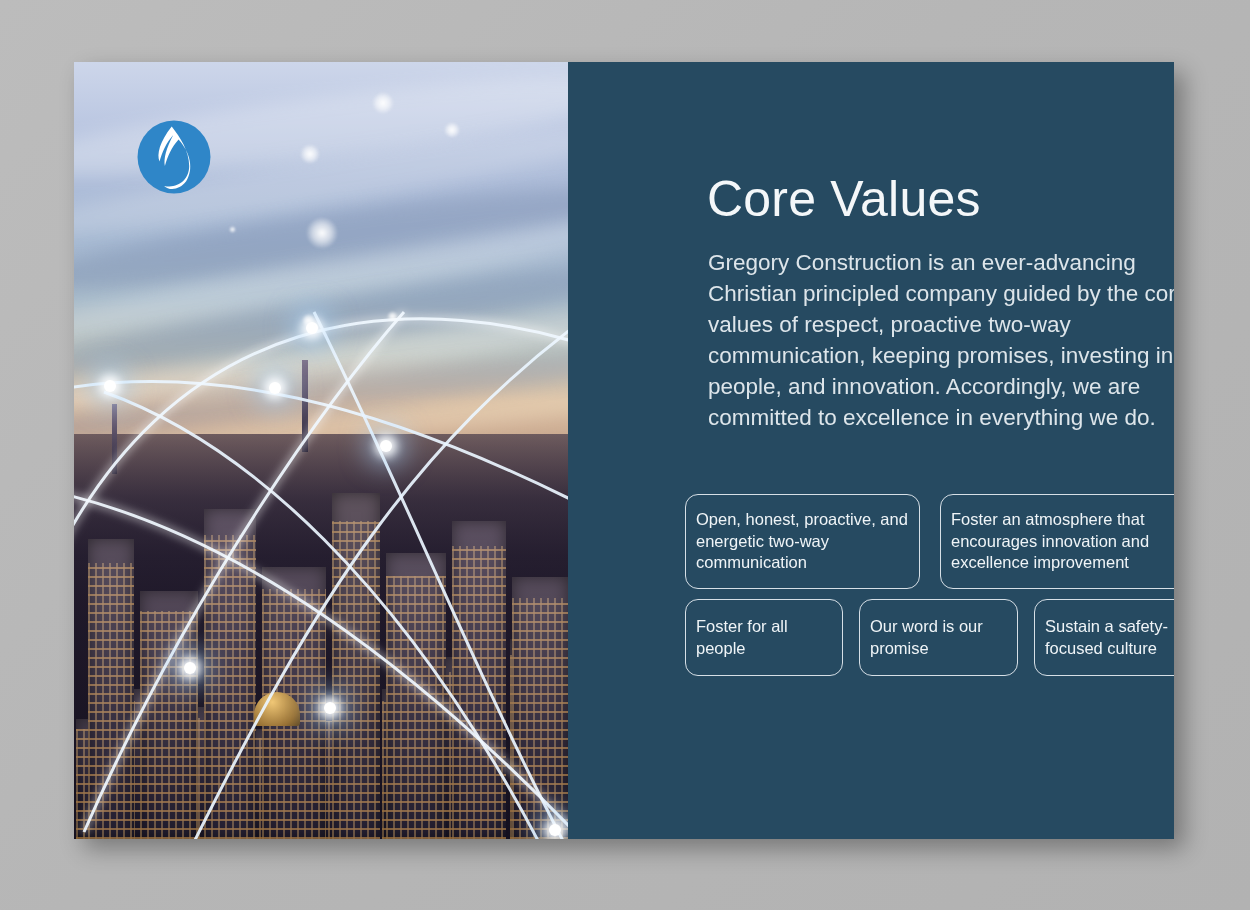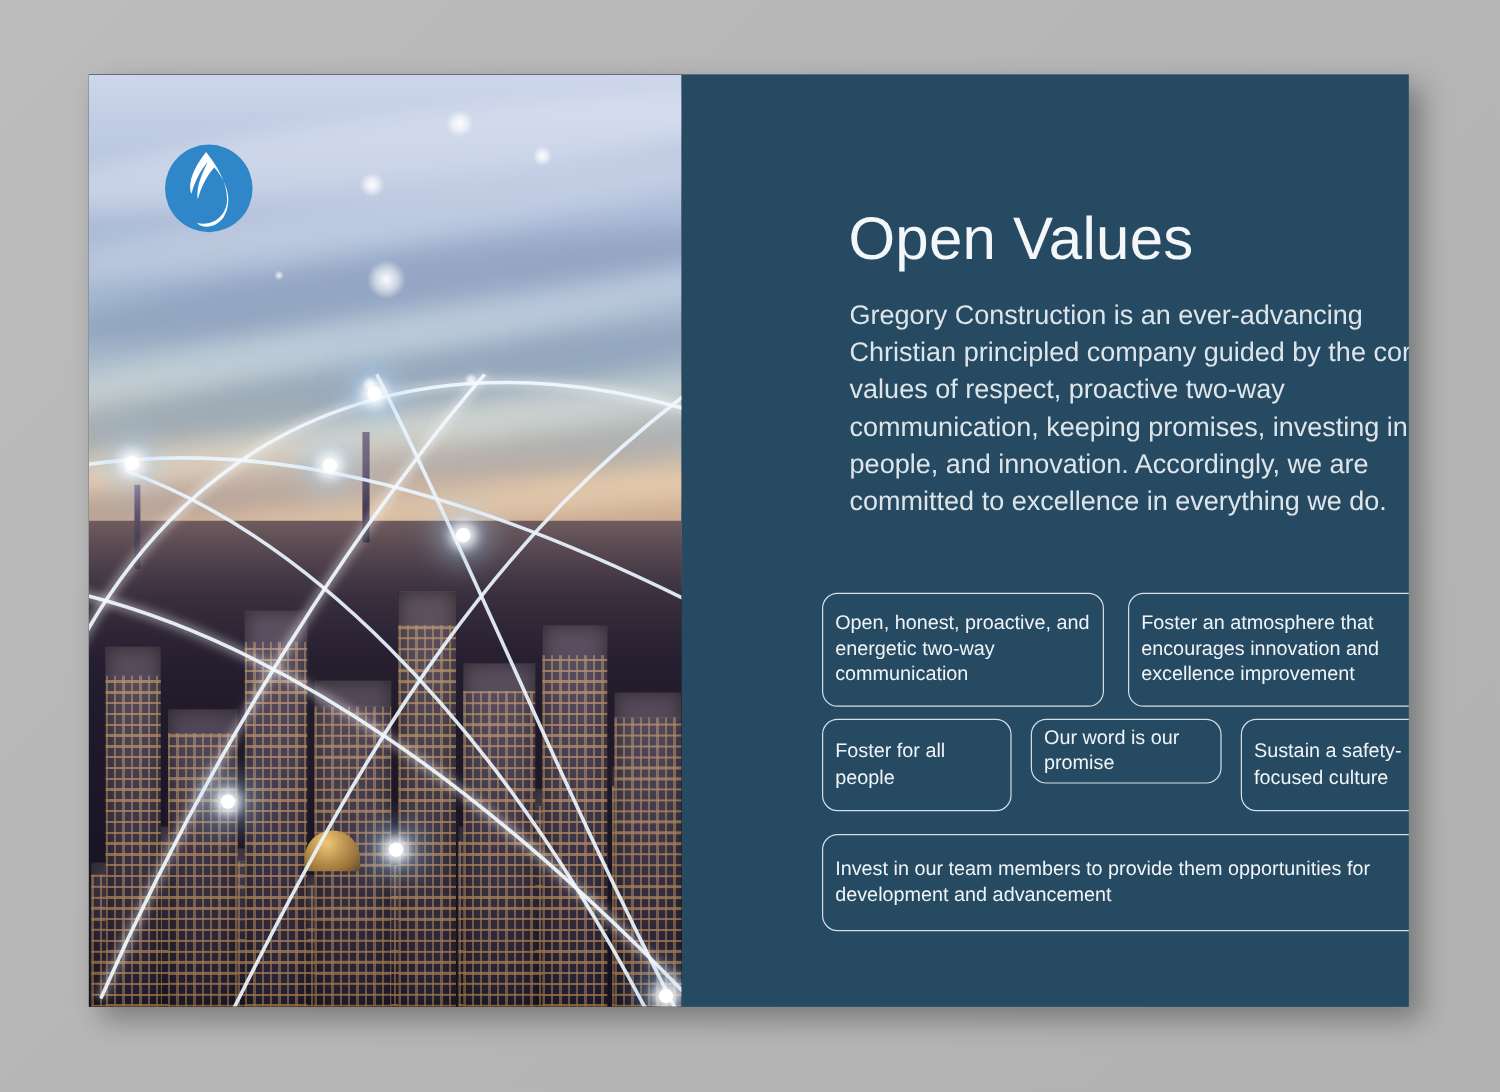--- a/index.html
+++ b/index.html
@@ -182,21 +182,21 @@
     font-size: 16.5px;
     font-weight: 400;
     line-height: 21.5px;
     padding: 4px 10px;
     background: transparent;
   }
 
   .b1 { left: 117px;  top: 432px; width: 235px; height: 95px; }
   .b2 { left: 372px;  top: 432px; width: 258px; height: 95px; }
   .b3 { left: 117px;  top: 537px; width: 158px; height: 77px; }
-  .b4 { left: 291px;  top: 537px; width: 159px; height: 54px; }
+  .b4 { left: 291px;  top: 537px; width: 159px; height: 77px; }
   .b5 { left: 466px;  top: 537px; width: 164px; height: 77px; }
   .b6 { left: 117px;  top: 633px; width: 513px; height: 81px; }
 
   
   #logo {
     position: absolute;
     left: 62px;
     top: 57px;
     width: 76px;
     height: 76px;
@@ -294,26 +294,25 @@
       <div class="bokeh" style="left:155px; top:164px; width:7px;  height:7px;"></div>
 
       <svg id="logo" viewBox="0 0 100 100">
         <circle cx="50" cy="50" r="48" fill="#2f86c8"></circle>
         <path d="M47 10 C 31 30 27 47 31 56 C 34 44 40 31 49 21 C 40 38 36 52 38 62 C 41 50 47 37 56 27 C 72 45 76 66 66 82 C 58 93 44 95 37 88 C 55 92 70 80 70 62 C 70 42 58 24 47 10 Z" fill="#ffffff"></path>
       </svg>
     </div>
 
     <div id="content">
 
-      <div id="title">Open Values</div>
+      <div id="title">Core Values</div>
 
       <div id="paragraph">Gregory Construction is an ever-advancing Christian principled company guided by the core values of respect, proactive two-way communication, keeping promises, investing in people, and innovation. Accordingly, we are committed to excellence in everything we do.</div>
 
       <div class="vbox b1">Open, honest, proactive, and energetic two-way communication</div>
       <div class="vbox b2">Foster an atmosphere that encourages innovation and excellence improvement</div>
       <div class="vbox b3">Foster for all people</div>
       <div class="vbox b4">Our word is our promise</div>
       <div class="vbox b5">Sustain a safety-focused culture</div>
-      <div class="vbox b6">Invest in our team members to provide them opportunities for development and advancement</div>
 
     </div>
   </div>
 </div>
 
 </body></html>

